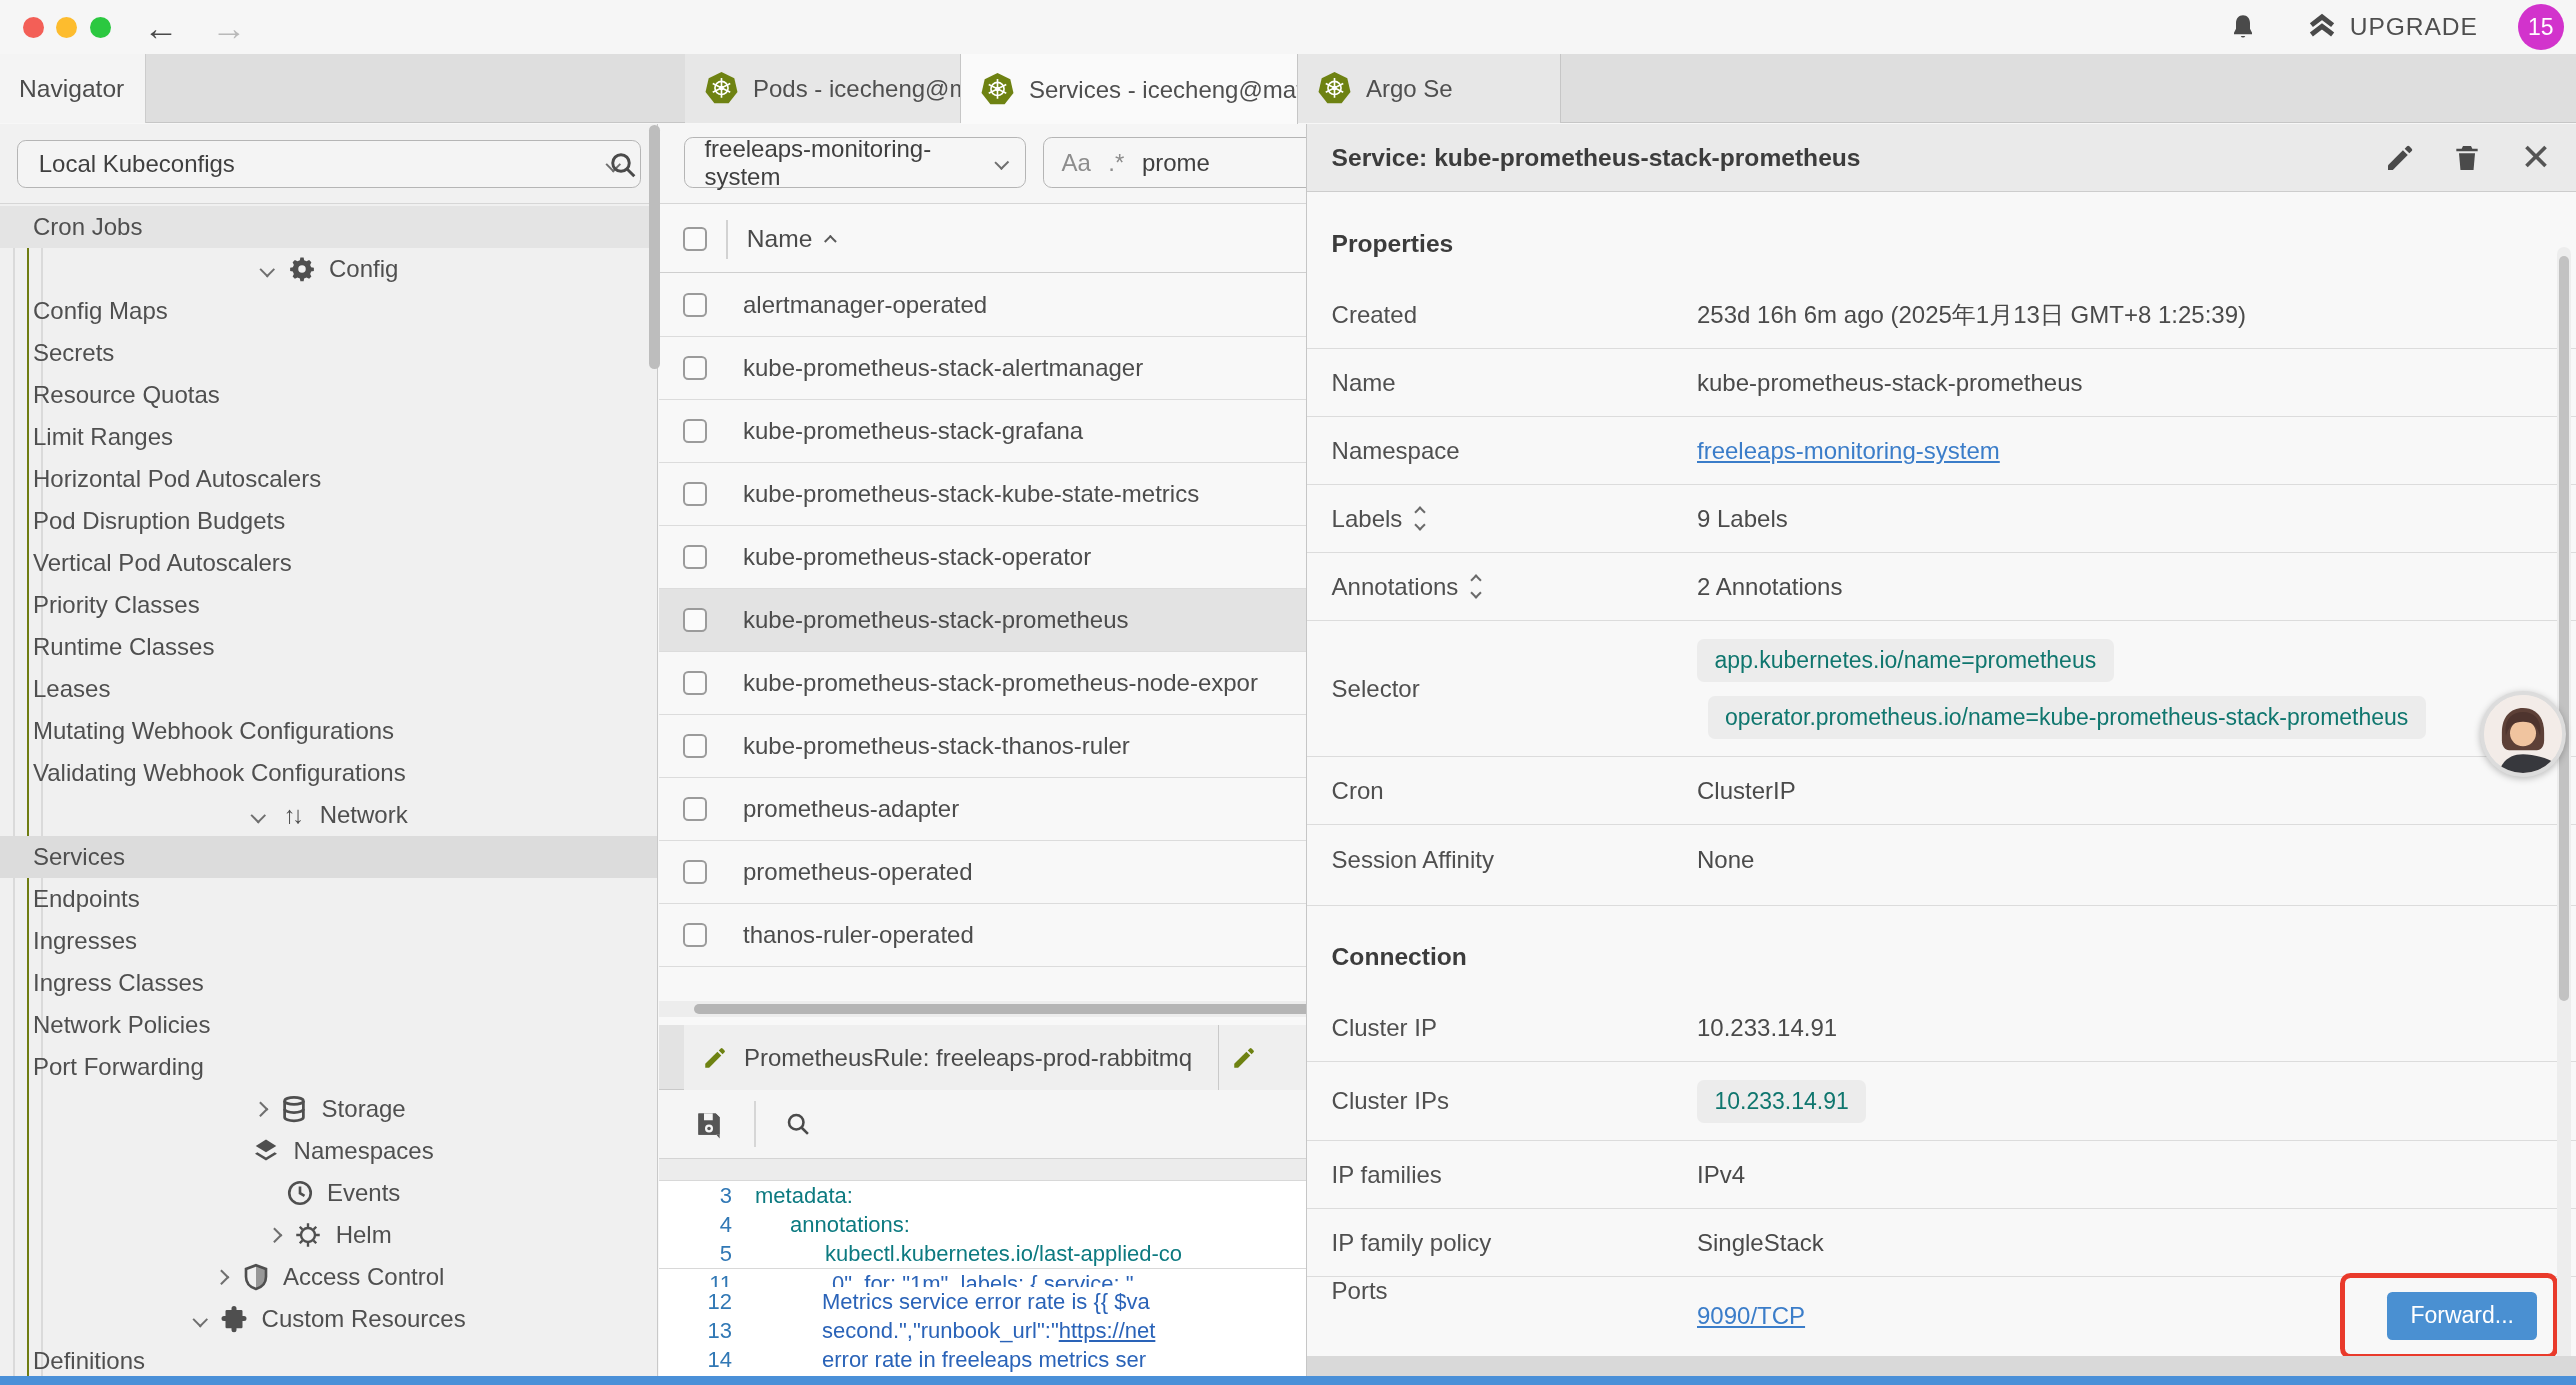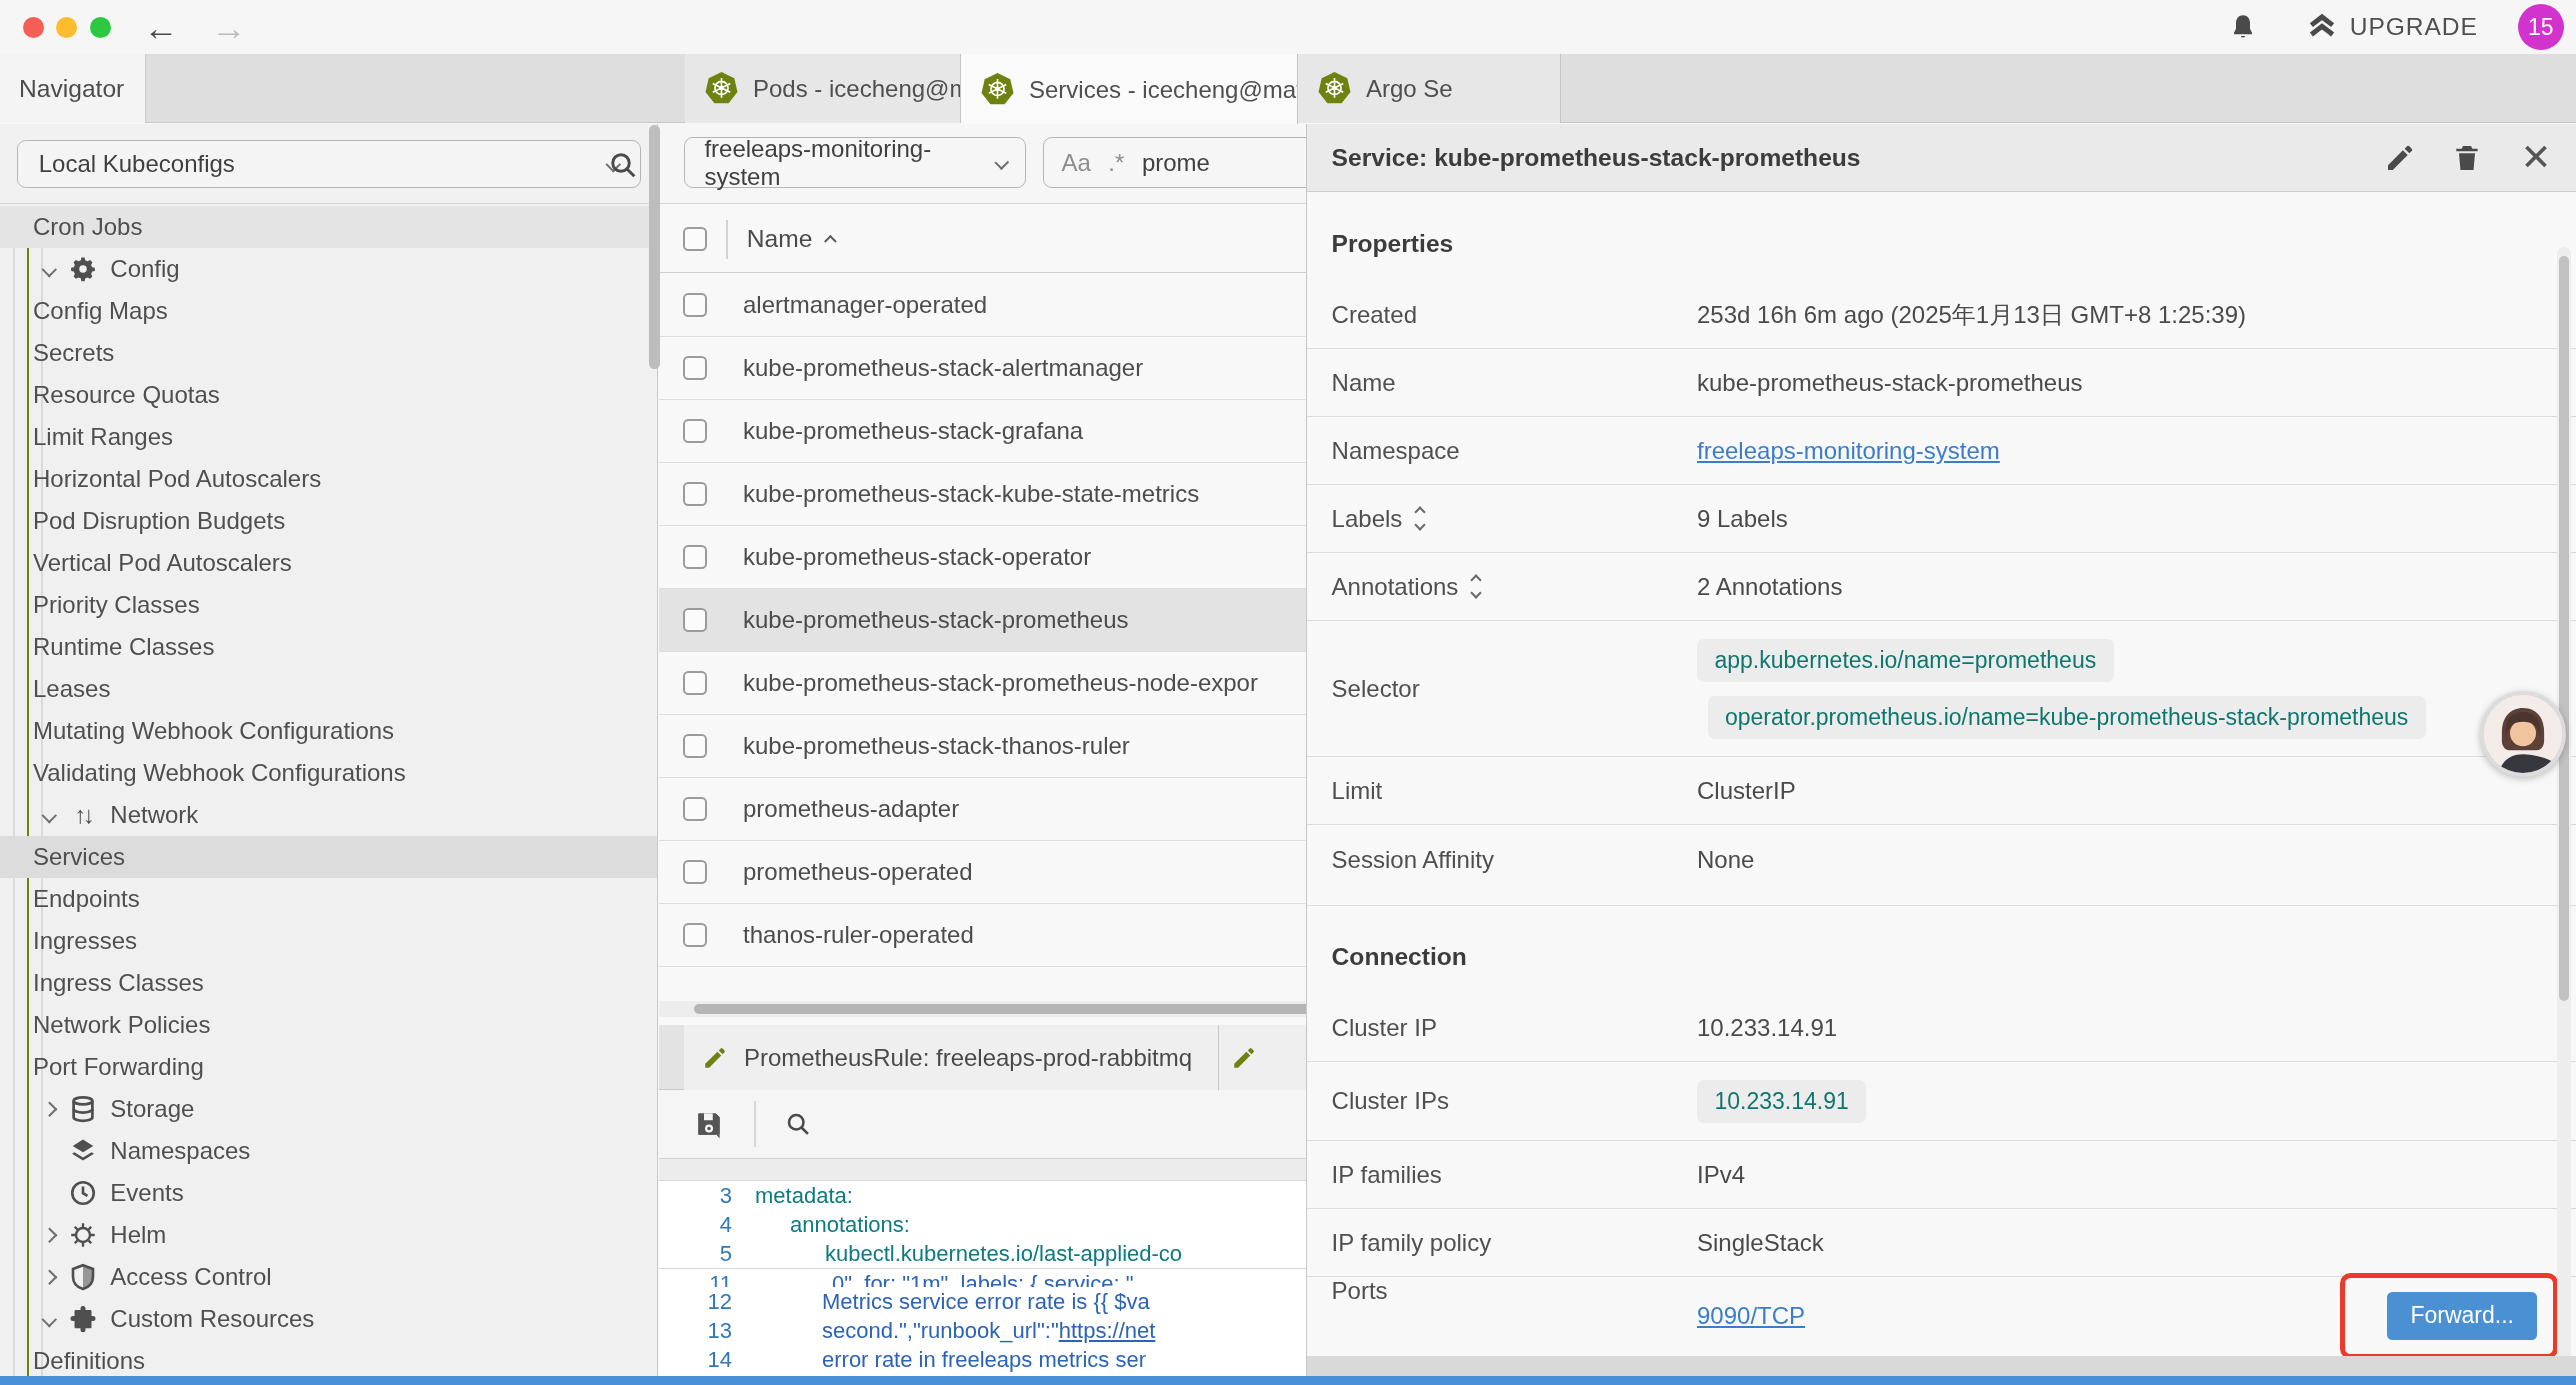--- a/index.html
+++ b/index.html
@@ -41,21 +41,21 @@
   .chev.right{transform:rotate(-45deg);}
   .chev.up{transform:rotate(-135deg);}
   .tree{position:absolute;left:0;top:82px;width:100%;bottom:0;overflow:hidden;}
   .guide{position:absolute;top:0;bottom:0;width:1.8px;background:#dadada;}
   .guide.g1{left:13px;}
   .guide.g2{left:27px;background:#6f7d12;}
   .guide.g3{left:41px;}
   .trow{position:relative;height:42px;display:flex;align-items:center;font-size:24px;color:#4f4f4f;white-space:nowrap;}
   .trow .tchev{width:17.5px;margin-right:10.5px;display:flex;justify-content:center;}
   .trow .ticon{width:30px;height:30px;margin-right:12.3px;display:flex;align-items:center;justify-content:center;font-size:23px;color:#4f4f4f;}
-  .trow.lvl1{padding-left:40px;}
+  .trow.lvl1{justify-content:center;}
   .trow.lvl2{padding-left:33px;}
   .trow.selected{background:#dcdcdc;}
   .trow.highlight{background:#e4e4e4;}
   .sb-scrollthumb{position:absolute;left:649px;top:125px;width:10.5px;height:244px;background:#bdbdbd;border-radius:5.3px;z-index:5;}
 
   
   .listpane{position:absolute;left:659px;top:124px;width:1263px;height:1253px;background:#f8f8f8;}
   .filterrow{position:absolute;left:0;top:0;width:100%;height:80px;border-bottom:1.8px solid #d6d6d6;background:#f6f6f6;}
   .nsselect{position:absolute;left:25.4px;top:13px;width:342px;height:51px;border:1.8px solid #b5b5b5;border-radius:8.8px;background:#f6f6f6;display:flex;align-items:center;gap:16px;padding:0 19px;font-size:24px;color:#3f3f3f;}
   .nsselect .chev{margin-left:auto;}
@@ -549,21 +549,21 @@
           <div class="dlabel">
             <span class="lt">Selector</span>
           </div>
           <div class="chipcol">
             <span class="chip">app.kubernetes.io/name=prometheus</span>
             <span class="chip indent">operator.prometheus.io/name=kube-prometheus-stack-prometheus</span>
           </div>
         </div>
         <div class="drow">
           <div class="dlabel">
-            <span class="lt">Limit</span>
+            <span class="lt">Cron</span>
           </div>
           <div class="dvalue">ClusterIP</div>
         </div>
         <div class="drow pad-b">
           <div class="dlabel">
             <span class="lt">Session Affinity</span>
           </div>
           <div class="dvalue">None</div>
         </div>
         <div class="dsection-title">Connection</div>

